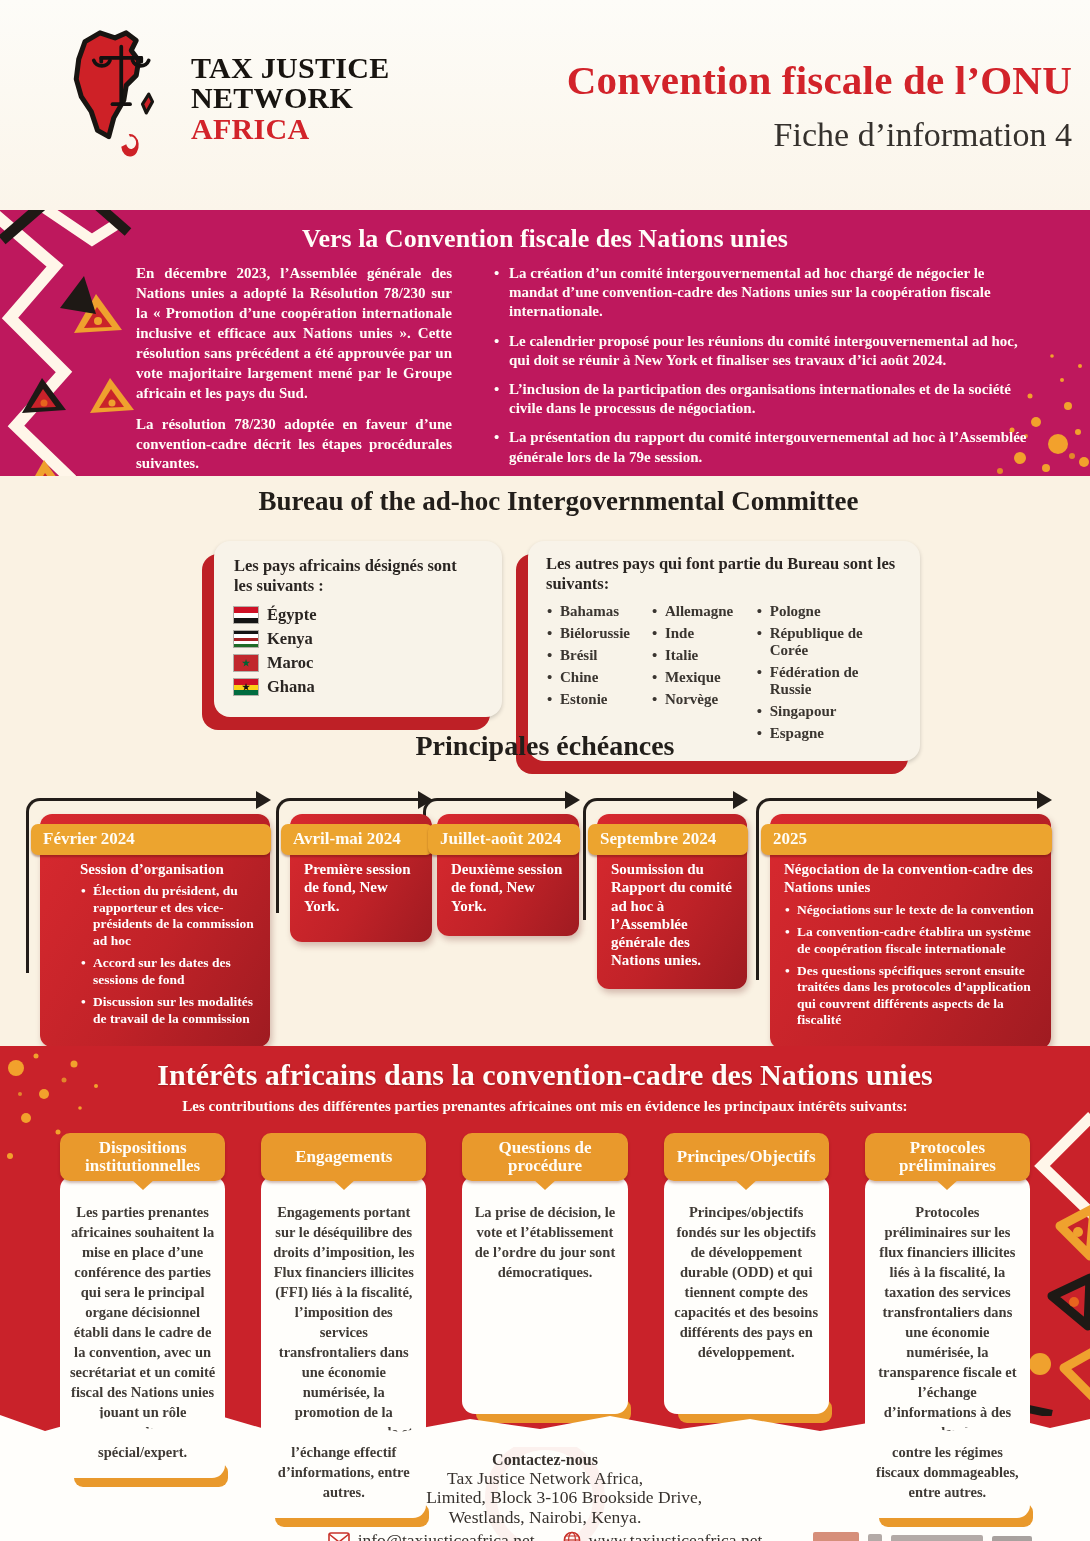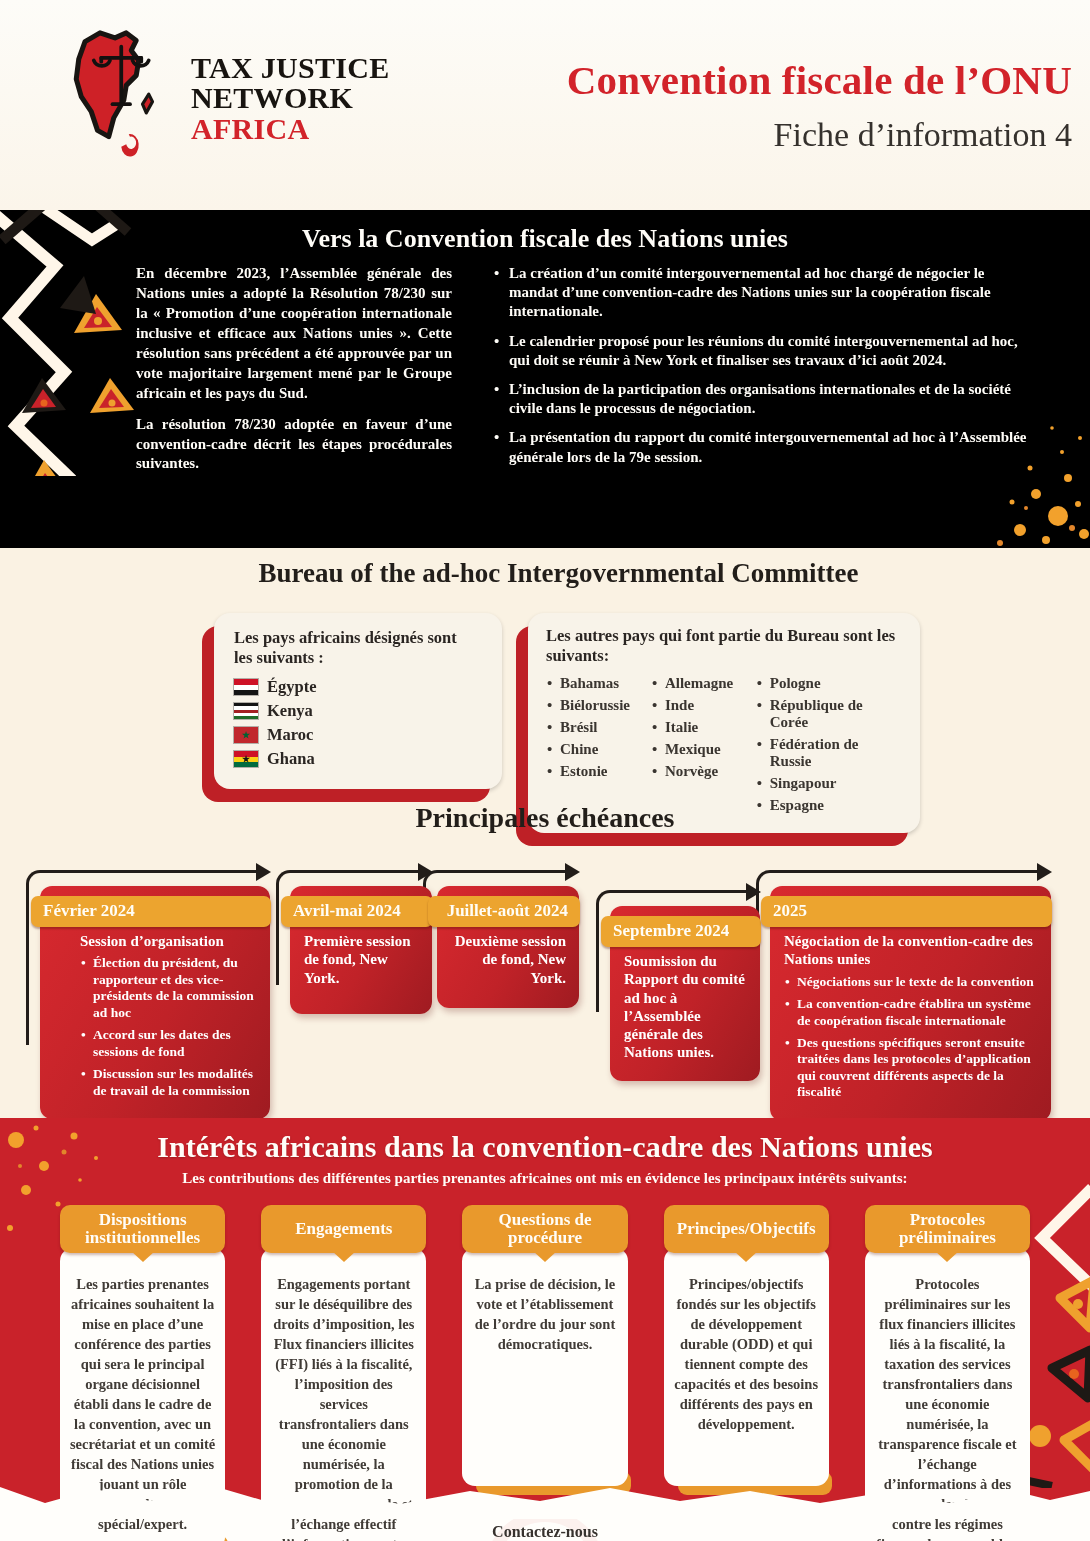--- a/index.html
+++ b/index.html
@@ -12,21 +12,21 @@
   .logo { position:absolute; left:50px; top:26px; display:flex; align-items:center; gap:16px; }
   .logo-mark { width:125px; height:145px; }
   .logo-text { display:flex; flex-direction:column; font-weight:800; font-size:30px; line-height:1.02;
                color:#181410; letter-spacing:.3px; }
   .logo-text .africa { color:#D2232A; }
   .head-titles { position:absolute; left:420px; right:18px; top:56px; text-align:right; }
   .head-title { font-size:41px; font-weight:800; color:#D2232A; letter-spacing:.2px; }
   .head-sub { margin-top:12px; font-size:34px; font-weight:400; color:#35312D; }
 
   
-  .intro { position:relative; height:338px; background:#000000; color:#FFFDF8; overflow:hidden; }
+  .intro { position:relative; height:266px; background:#be185d; color:#FFFDF8; overflow:hidden; }
   .intro-title { padding-top:14px; text-align:center; font-size:26px; font-weight:800; }
   .intro-cols { display:flex; margin:10px 58px 0 136px; gap:40px; position:relative; z-index:2; }
   .intro-left { flex:none; width:316px; font-size:15px; font-weight:600; line-height:1.33; text-align:justify; }
   .intro-left p + p { margin-top:11px; }
   .intro-right { flex:1; font-size:15px; font-weight:600; line-height:1.28; }
   .intro-right ul { list-style:none; }
   .intro-right li { position:relative; padding-left:17px; margin-bottom:10px; }
   .intro-right li::before { content:'•'; position:absolute; left:2px; }
   .deco-left { position:absolute; left:0; top:0; width:138px; height:266px; z-index:1; }
   .deco-splat { position:absolute; right:0; bottom:0; width:130px; height:230px; z-index:1; }
@@ -55,37 +55,37 @@
   .others-cols li::before { content:'•'; position:absolute; left:1px; }
 
   
   .timeline { height:320px; position:relative; z-index:1; }
   .tl-title { padding-top:4px; text-align:center; font-size:28px; font-weight:800; color:#221E1A; }
   .tl-row { position:absolute; left:40px; right:40px; top:72px; height:240px; }
   .milestone { position:absolute; top:16px; }
   .tl-row > div:nth-of-type(1) { left:0;     width:230px; }
   .tl-row > div:nth-of-type(2) { left:250px; width:142px; }
   .tl-row > div:nth-of-type(3) { left:397px; width:142px; }
-  .tl-row > div:nth-of-type(4) { left:570px; width:150px;margin-top:20px; }
+  .tl-row > div:nth-of-type(4) { left:557px; width:150px; }
   .tl-row > div:nth-of-type(5) { left:730px; width:281px; }
   .ms-frame { position:absolute; left:-14px; right:12px; top:-16px; z-index:0;
               border-left:3px solid #221D19; border-top:3px solid #221D19; border-top-left-radius:14px; }
   .tl-row > div:nth-of-type(1) .ms-frame { height:175px; }
   .tl-row > div:nth-of-type(2) .ms-frame { height:115px; }
   .tl-row > div:nth-of-type(3) .ms-frame { height:112px; }
   .tl-row > div:nth-of-type(4) .ms-frame { height:122px; }
   .tl-row > div:nth-of-type(5) .ms-frame { height:182px; }
   .ms-frame::after { content:''; position:absolute; right:-13px; top:-10.5px; width:0; height:0;
                      border-left:15px solid #221D19; border-top:9px solid transparent; border-bottom:9px solid transparent; }
   .ms-card { position:relative; z-index:1; border-radius:12px; color:#fff; padding:46px 13px 14px 14px;
              background:linear-gradient(120deg,#D8292F 0%, #C02228 55%, #9F1B21 100%);
              box-shadow:2px 4px 6px rgba(100,20,15,.25); }
   .tl-row > div:nth-of-type(1) .ms-card { min-height:205px;padding-left:40px; }
   .tl-row > div:nth-of-type(2) .ms-card { min-height:128px; }
-  .tl-row > div:nth-of-type(3) .ms-card { min-height:122px;text-align:right; }
+  .tl-row > div:nth-of-type(3) .ms-card { min-height:122px; }
   .tl-row > div:nth-of-type(4) .ms-card { min-height:150px; }
   .tl-row > div:nth-of-type(5) .ms-card { min-height:228px; }
   .ms-header { position:absolute; top:10px; left:-9px; right:-1px; z-index:2; background:#ECA42F; color:#FFFDF6;
                font-weight:700; font-size:17px; padding:5px 12px 6px; border-radius:7px;
                box-shadow:0 2px 2px rgba(80,20,10,.35); }
   .ms-lead { font-size:15px; font-weight:700; line-height:1.22; margin-bottom:3px; }
   .ms-card ul { list-style:none; margin-top:5px; }
   .ms-card li { position:relative; padding-left:13px; margin-bottom:6px; font-size:13.5px; font-weight:700; line-height:1.22; }
   .ms-card li::before { content:'•'; position:absolute; left:1px; }
 

